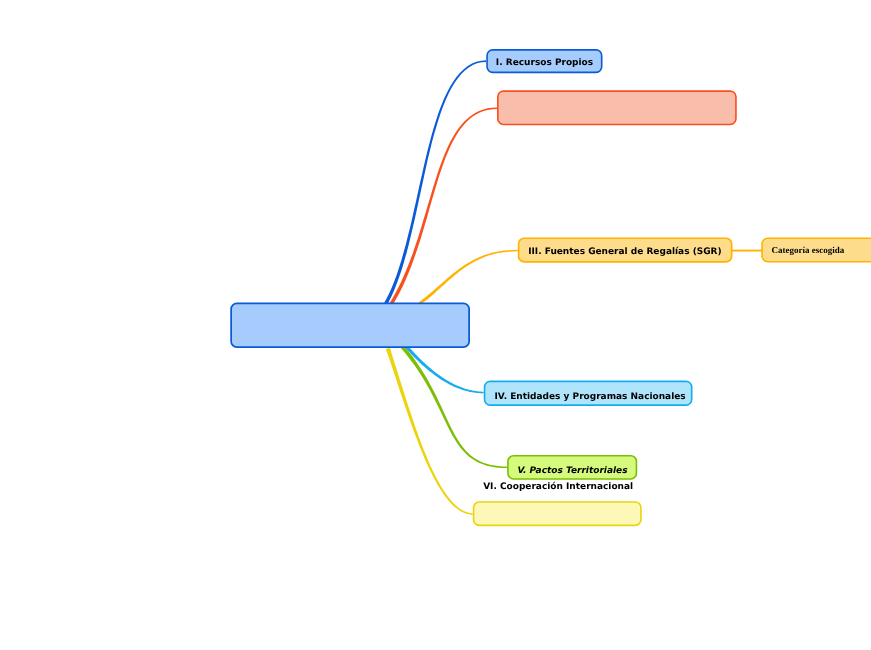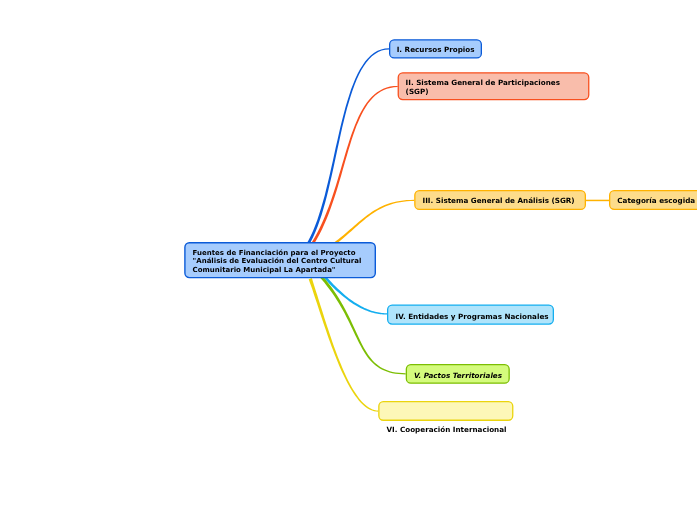--- a/index.html
+++ b/index.html
@@ -9,22 +9,22 @@
   #canvas{position:relative;width:697px;height:520px;background:#ffffff;}
   #diagram{position:absolute;left:0;top:0;width:697px;height:520px;}
   .label{position:absolute;color:#000000;font-weight:bold;font-size:7.2px;
          line-height:9.2px;white-space:pre;transform:translateZ(0);}
   #t-root{left:192.6px;top:249.2px;font-size:7.0px;line-height:8.2px;}
   #t-I{left:396.7px;top:44.7px;}
   #t-II{left:405.6px;top:78.2px;line-height:9.2px;}
   #t-III{left:422.5px;top:196.0px;}
   #t-IV{left:395.6px;top:312px;}
   #t-V{left:414.0px;top:370.5px;font-style:italic;}
-  #t-VI{left:386.5px;top:425px;}
-  #t-sub{left:617.3px;top:196.0px;}
+  #t-VI{left:386.5px;top:384px;}
+  #t-sub{left:617.3px;top:196.0px;font-family:Liberation Serif, serif;}
 </style>
 </head>
 <body>
 
 <div id="canvas">
   <svg id="diagram" viewBox="0 0 697 520">
     <g>
       <path d="M285.1 265.5L289.1 264.2L292.8 262.3L296.3 260.0L299.6 257.2L302.6 253.9L305.5 250.2L308.2 246.1L310.8 241.7L313.2 236.9L315.5 231.8L317.6 226.4L319.6 220.8L321.6 214.9L323.4 208.8L325.2 202.5L326.9 196.0L328.5 189.4L330.1 182.6L331.7 175.8L333.2 168.9L334.7 162.0L336.2 155.0L337.7 148.1L339.2 141.2L340.7 134.3L342.2 127.5L343.8 120.9L345.4 114.4L347.1 108.0L348.9 101.9L350.7 95.9L352.6 90.2L354.6 84.8L356.7 79.6L358.9 74.8L361.2 70.3L363.7 66.2L366.3 62.5L369.0 59.2L371.9 56.3L375.0 53.9L378.2 52.0L381.6 50.6L385.2 49.8L389.0 49.5L389.0 48.2L385.0 48.5L381.2 49.4L377.6 50.8L374.2 52.8L371.0 55.3L368.0 58.2L365.1 61.6L362.5 65.4L359.9 69.6L357.5 74.1L355.2 79.0L353.1 84.2L351.0 89.6L349.1 95.4L347.2 101.4L345.4 107.5L343.7 113.9L342.0 120.4L340.4 127.1L338.8 133.9L337.3 140.7L335.7 147.6L334.2 154.6L332.7 161.5L331.1 168.4L329.6 175.3L328.0 182.1L326.3 188.8L324.7 195.4L322.9 201.8L321.1 208.1L319.2 214.1L317.3 220.0L315.2 225.5L313.1 230.8L310.8 235.8L308.4 240.4L305.9 244.7L303.2 248.5L300.5 252.0L297.5 255.0L294.5 257.6L291.3 259.6L287.9 261.2L284.4 262.2Z" fill="#0B5BD8"></path>
       <path d="M294.2 268.6L298.1 264.8L301.7 260.9L305.2 256.7L308.5 252.4L311.6 247.9L314.5 243.3L317.2 238.6L319.8 233.7L322.3 228.7L324.6 223.6L326.8 218.4L328.9 213.2L330.8 207.9L332.7 202.6L334.5 197.2L336.3 191.8L337.9 186.4L339.5 181.0L341.1 175.7L342.6 170.3L344.1 165.0L345.6 159.8L347.1 154.7L348.6 149.6L350.1 144.7L351.6 139.8L353.2 135.1L354.8 130.6L356.4 126.1L358.2 121.9L360.0 117.8L361.8 114.0L363.8 110.3L365.8 106.9L368.0 103.6L370.3 100.7L372.7 98.0L375.2 95.5L377.9 93.4L380.8 91.5L383.8 90.0L386.9 88.8L390.3 87.9L393.9 87.3L397.7 87.1L397.7 85.9L393.8 86.1L390.1 86.6L386.6 87.5L383.2 88.8L380.1 90.4L377.1 92.3L374.3 94.5L371.6 97.0L369.1 99.7L366.7 102.7L364.5 106.0L362.4 109.5L360.3 113.2L358.4 117.1L356.6 121.2L354.8 125.5L353.1 129.9L351.4 134.5L349.8 139.3L348.3 144.1L346.7 149.1L345.2 154.1L343.7 159.3L342.1 164.5L340.6 169.7L339.0 175.0L337.4 180.4L335.8 185.7L334.1 191.1L332.3 196.4L330.5 201.8L328.6 207.0L326.5 212.3L324.4 217.4L322.2 222.5L319.9 227.5L317.4 232.4L314.8 237.2L312.1 241.8L309.2 246.3L306.1 250.7L302.8 254.8L299.4 258.8L295.8 262.6L292.0 266.1Z" fill="#F8501F"></path>
       <path d="M286.9 266.4L291.3 265.3L295.6 264.2L299.6 263.0L303.6 261.7L307.3 260.3L310.9 258.9L314.3 257.3L317.6 255.7L320.8 254.0L323.8 252.3L326.7 250.5L329.6 248.7L332.3 246.8L334.9 244.9L337.4 243.0L339.9 241.0L342.3 239.1L344.6 237.1L346.9 235.1L349.1 233.1L351.3 231.2L353.4 229.2L355.6 227.3L357.7 225.4L359.8 223.5L362.0 221.7L364.1 219.9L366.3 218.1L368.5 216.4L370.7 214.8L373.0 213.2L375.3 211.7L377.7 210.3L380.2 208.9L382.7 207.7L385.3 206.5L388.0 205.4L390.9 204.4L393.8 203.6L396.8 202.8L400.0 202.2L403.3 201.7L406.8 201.3L410.4 201.1L414.2 201.0L414.2 199.8L410.4 199.9L406.7 200.1L403.2 200.4L399.8 200.9L396.6 201.5L393.4 202.2L390.4 203.1L387.5 204.0L384.7 205.1L382.0 206.3L379.4 207.5L376.9 208.9L374.4 210.3L372.0 211.8L369.7 213.4L367.4 215.0L365.2 216.7L363.0 218.4L360.8 220.2L358.6 222.0L356.4 223.9L354.3 225.8L352.1 227.7L349.9 229.6L347.7 231.5L345.4 233.5L343.1 235.4L340.8 237.3L338.4 239.2L336.0 241.1L333.5 243.0L330.9 244.8L328.2 246.6L325.4 248.3L322.5 250.0L319.5 251.7L316.4 253.3L313.2 254.8L309.8 256.2L306.3 257.6L302.6 258.9L298.8 260.1L294.8 261.2L290.6 262.2L286.2 263.1Z" fill="#FFB200"></path>
@@ -38,24 +38,19 @@
       <rect x="389.65" y="39.85" width="91.7" height="18.099999999999998" rx="4.5" fill="#A6CCFD" stroke="#0B5BD8" stroke-width="1.3"></rect>
       <rect x="398.25" y="72.85000000000001" width="190.5" height="26.7" rx="4.5" fill="#F9BDAB" stroke="#F8501F" stroke-width="1.3"></rect>
       <rect x="414.84999999999997" y="190.55" width="170.5" height="18.9" rx="4.5" fill="#FDDC8B" stroke="#FFB200" stroke-width="1.3"></rect>
       <rect x="387.65" y="305.09999999999997" width="165.7" height="19" rx="4.5" fill="#B0E4FB" stroke="#14AEEF" stroke-width="1.3"></rect>
       <rect x="406.34999999999997" y="364.54999999999995" width="102.8" height="18.599999999999998" rx="4.5" fill="#D4FB7D" stroke="#7CBE04" stroke-width="1.3"></rect>
       <rect x="378.84999999999997" y="401.54999999999995" width="133.89999999999998" height="18.7" rx="4.5" fill="#FDF7B8" stroke="#EBD40D" stroke-width="1.3"></rect>
       <rect x="609.65" y="190.65" width="106.7" height="18.7" rx="4.5" fill="#FDDC8B" stroke="#FFB200" stroke-width="1.3"></rect>
     </g>
   </svg>
 
-  <div class="label" id="t-root">Fuentes de Financiación para el Proyecto
-"Análisis de Evaluación del Centro Cultural
-Comunitario Municipal La Apartada"</div>
   <div class="label" id="t-I">I. Recursos Propios</div>
-  <div class="label" id="t-II">II. Sistema General de Participaciones
-(SGP)</div>
-  <div class="label" id="t-III">III. Sistema General de Análisis (SGR)</div>
+  <div class="label" id="t-III">III. Fuentes General de Regalías (SGR)</div>
   <div class="label" id="t-IV">IV. Entidades y Programas Nacionales</div>
   <div class="label" id="t-V">V. Pactos Territoriales</div>
   <div class="label" id="t-VI">VI. Cooperación Internacional</div>
   <div class="label" id="t-sub">Categoría escogida</div>
 </div>
 
 </body></html>

